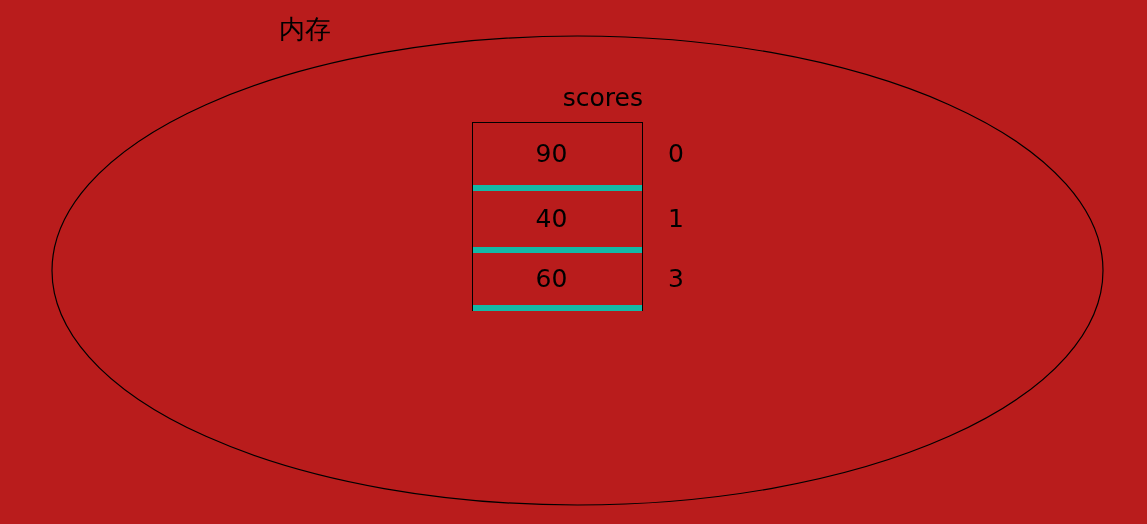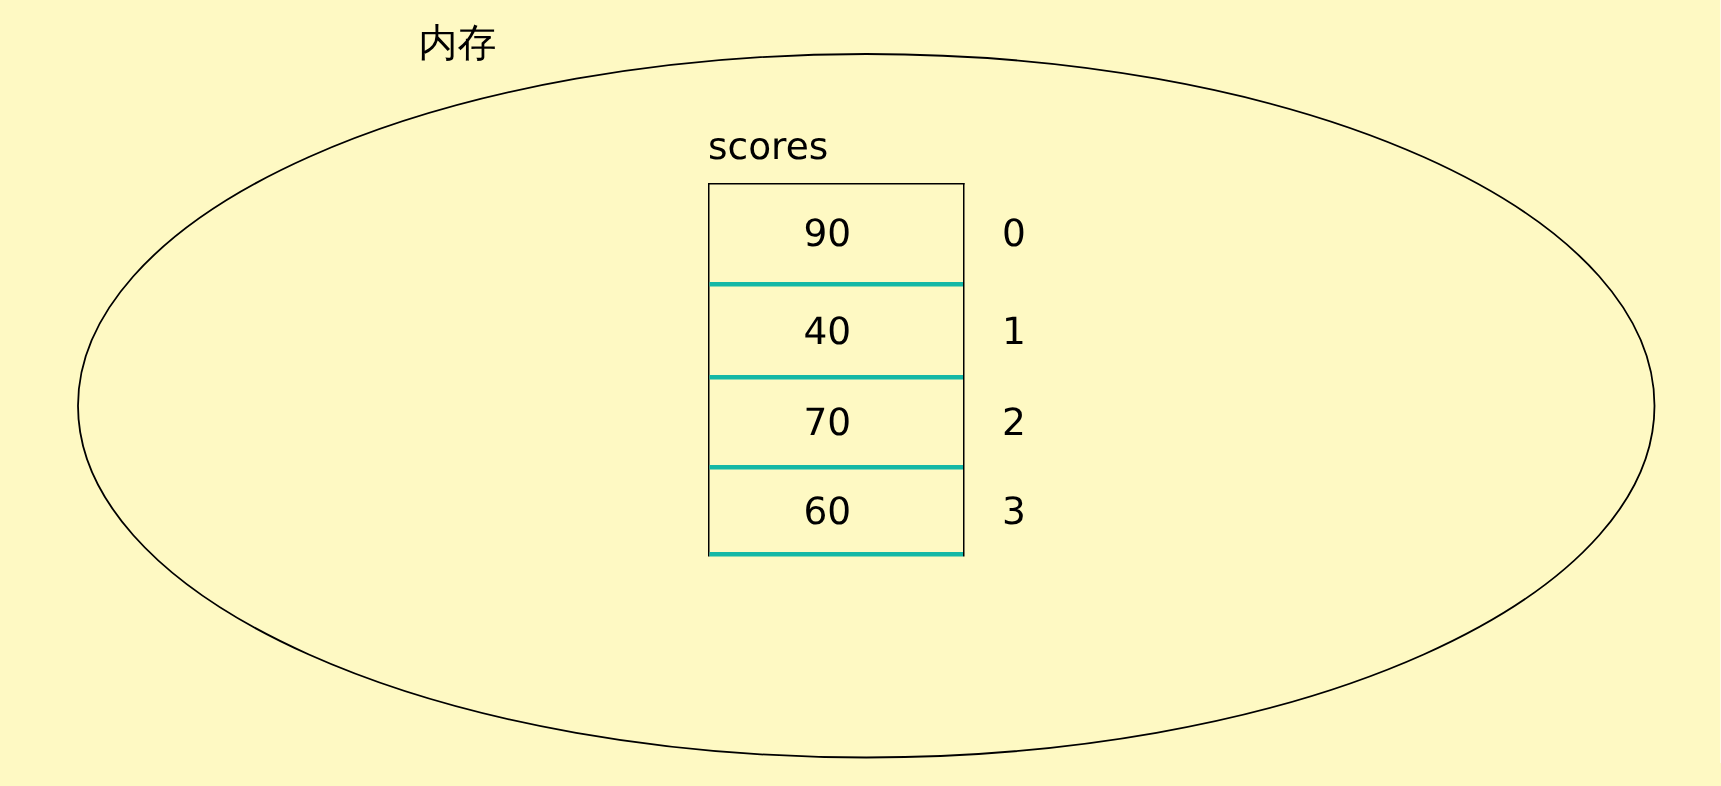--- a/index.html
+++ b/index.html
@@ -7,21 +7,21 @@
     padding: 0;
     background: #ffffff;
   }
   body {
     font-family: "DejaVu Sans", sans-serif;
   }
   #canvas {
     position: relative;
     width: 1147px;
     height: 524px;
-    background: #fef9c3;
+    background: #b91c1c;
     overflow: hidden;
   }
   #memory-ellipse-svg {
     position: absolute;
     left: 0;
     top: 0;
     width: 1147px;
     height: 524px;
   }
   .memory-label {
@@ -31,38 +31,38 @@
     font-size: 26px;
     line-height: 32px;
     color: #000000;
     white-space: nowrap;
   }
   .array-name-label {
     position: absolute;
     left: 472px;
     top: 83px;
     width: 171px;
-    text-align: left;
+    text-align: right;
     font-size: 25px;
     line-height: 30px;
     color: #000000;
     white-space: nowrap;
   }
   .array-table {
     position: absolute;
     left: 472px;
     top: 122px;
     width: 171px;
     border: 1px solid #000000;
     border-bottom: none;
     box-sizing: border-box;
   }
   .array-cell {
     position: relative;
-    border-bottom: 3px solid #14b8a6;
+    border-bottom: 6px solid #14b8a6;
     box-sizing: border-box;
     display: flex;
     align-items: center;
     justify-content: center;
     text-align: center;
   }
   .array-cell .cell-value {
     font-size: 25px;
     line-height: 28px;
     color: #000000;
@@ -99,24 +99,20 @@
     <div class="array-cell h0">
       <span class="cell-value">90</span>
       <span class="cell-index">0</span>
     </div>
 
     <div class="array-cell h1">
       <span class="cell-value">40</span>
       <span class="cell-index">1</span>
     </div>
 
-    <div class="array-cell h2">
-      <span class="cell-value">70</span>
-      <span class="cell-index">2</span>
-    </div>
 
     <div class="array-cell h3">
       <span class="cell-value">60</span>
       <span class="cell-index">3</span>
     </div>
 
 
   </div>
 
 </div>

